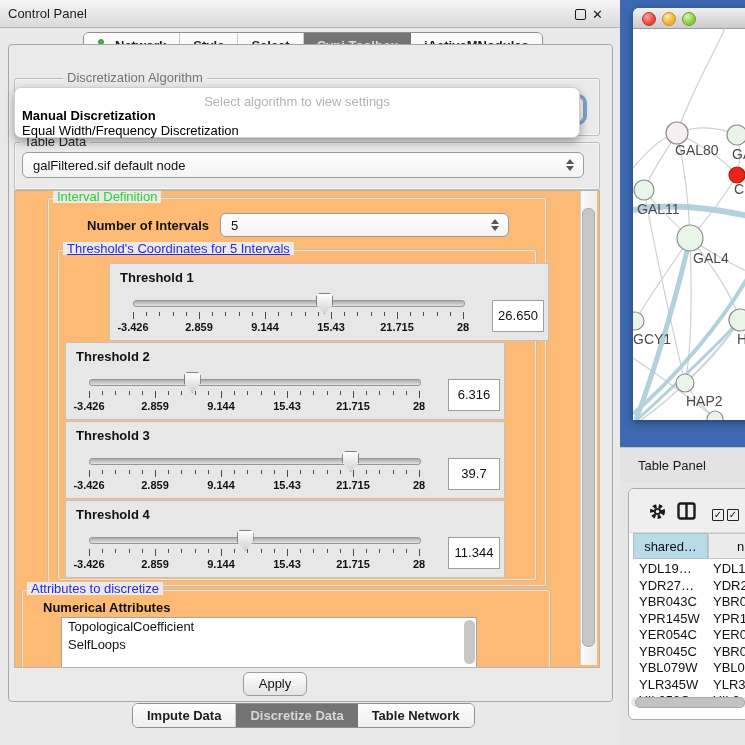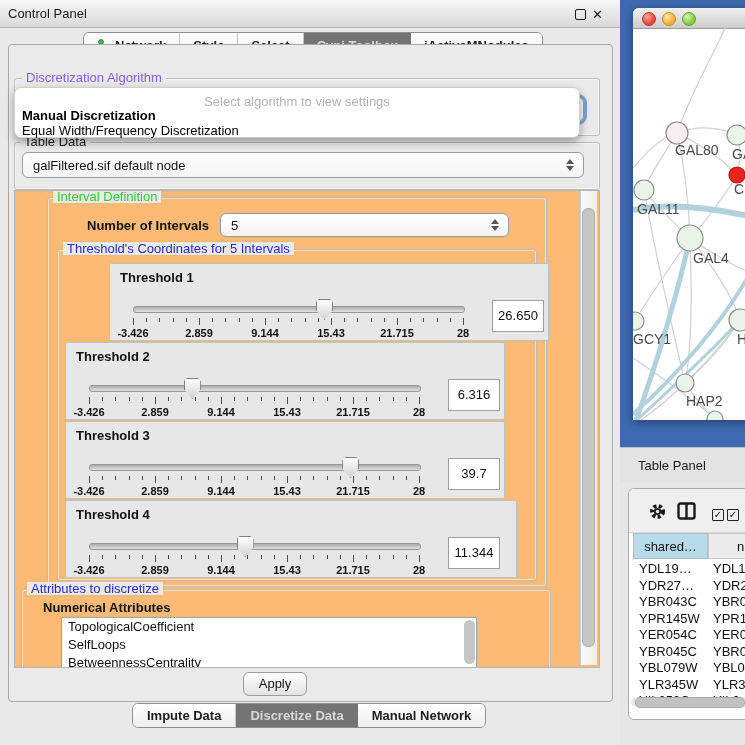--- a/index.html
+++ b/index.html
@@ -28,21 +28,21 @@
     border-right:1px solid #c9c9c9;cursor:default;}
   .tab:last-child{border-right:none;}
   .tab.selected{background:#747474;color:#dcdcdc;border-right:none;}
 
   .outer-panel{left:8px;top:44px;width:603px;height:656px;
     border:1px solid #a8a8a8;border-radius:4px;background:#eaeaea;}
 
   .group{border:1px solid #bdbdbd;border-radius:3px;
     box-shadow:inset 0 0 0 1px rgba(255,255,255,.55);}
   .group-label{position:absolute;background:#eaeaea;padding:0 4px;font-size:13px;line-height:13px;}
-  .lbl-gray{color:#8b5cf6;} .lbl-dark{color:#222;}
+  .lbl-gray{color:#737373;margin-left:41px;} .lbl-dark{color:#222;}
   .lbl-green{color:#2ed12e;} .lbl-blue{color:#2929dd;}
 
   .combo{background:linear-gradient(#ffffff,#f3f3f3);border:1px solid #9c9c9c;
     border-radius:6px;display:flex;align-items:center;font-size:13px;color:#111;
     padding:0 24px 0 10px;box-sizing:border-box;}
   .stepper{position:absolute;right:9px;top:50%;transform:translateY(-50%);
     display:flex;flex-direction:column;gap:2px;}
   .stepper i{display:block;width:0;height:0;border-left:4px solid transparent;border-right:4px solid transparent;}
   .stepper .up{border-bottom:5px solid #555;}
   .stepper .dn{border-top:5px solid #555;}
@@ -63,21 +63,21 @@
     border:1px solid #b5b5b5;background:#fdba74;overflow:hidden;}
   .vscroll-track{left:580px;top:191px;width:16px;height:474px;
     background:linear-gradient(90deg,#fafafa,#ededed);border-left:1px solid #cfcfcf;z-index:5;}
   .vscroll-thumb{left:582px;top:208px;width:11px;height:437px;border-radius:6px;
     background:#c6c6c6;border:1px solid #adadad;z-index:6;}
 
   
   .tpanel{position:absolute;left:64px;width:438px;height:76px;
     background:#e7e7e7;border:1px solid #c2c2c2;border-radius:2px;}
   .tp-label{position:absolute;left:10px;top:6px;font-size:13px;font-weight:bold;color:#111;}
-  .slider{position:absolute;left:23px;top:42px;width:330px;height:34px;}
+  .slider{position:absolute;left:23px;top:36px;width:330px;height:34px;}
   .track{position:absolute;left:0;top:0;width:100%;height:5px;border-radius:3px;
     background:linear-gradient(#ababab,#e3e3e3);border:1px solid #979797;}
   .handle{position:absolute;top:-7px;width:15px;height:19px;
     background:linear-gradient(#ffffff,#d2d2d2);border:1px solid #7f7f7f;
     clip-path:polygon(18% 0,82% 0,100% 16%,100% 55%,50% 100%,0 55%,0 16%);}
   .ticks{position:absolute;left:0;top:12px;width:100%;height:8px;}
   .tick{position:absolute;top:0;width:1px;height:4px;background:#4a4a4a;}
   .tick.major{height:7px;}
   .ticklabels{position:absolute;left:0;top:21px;width:100%;height:12px;}
   .ticklabels span{position:absolute;transform:translateX(-50%);font-size:11px;font-weight:bold;color:#111;white-space:nowrap;}
@@ -203,21 +203,21 @@
   <span class="abs" style="left:72px;top:27px;font-size:13px;font-weight:bold;color:#111;">Number of Intervals</span>
   <div class="abs combo" style="left:205px;top:22px;width:289px;height:24px;">
     <span>5</span>
     <span class="stepper">
         <i class="up"></i>
         <i class="dn"></i>
       </span>
   </div>
 
   <div class="abs group" style="left:42px;top:58px;width:478px;height:330px;"></div>
-  <span class="group-label lbl-blue" style="left:48px;top:51px;">Threshold's Coordinates for 5 Intervals</span>
+  <span class="group-label lbl-blue" style="left:48px;top:51px;text-decoration:underline;">Threshold's Coordinates for 5 Intervals</span>
 
   <div class="tpanel" style="left:50px;top:72px;margin-left:44px;">
     <div class="tp-label">Threshold 1</div>
     <div class="slider">
       <div class="track"></div>
       <div class="handle" style="left: calc(57.72% - 7.5px);"></div>
       <div class="ticks">
           <div class="tick major" style="left: 0%;"></div>
           <div class="tick" style="left: 4%;"></div>
           <div class="tick" style="left: 8%;"></div>
@@ -340,21 +340,21 @@
           <span style="left: 20%;">2.859</span>
           <span style="left: 40%;">9.144</span>
           <span style="left: 60%;">15.43</span>
           <span style="left: 80%;">21.715</span>
           <span style="left: 100%;">28</span>
         </div>
     </div>
     <div class="vbox">39.7</div>
   </div>
 
-  <div class="tpanel" style="left:50px;top:309px;padding-left:12px;">
+  <div class="tpanel" style="left:50px;top:309px;">
     <div class="tp-label">Threshold 4</div>
     <div class="slider">
       <div class="track"></div>
       <div class="handle" style="left: calc(46.99% - 7.5px);"></div>
       <div class="ticks">
           <div class="tick major" style="left: 0%;"></div>
           <div class="tick" style="left: 4%;"></div>
           <div class="tick" style="left: 8%;"></div>
           <div class="tick" style="left: 12%;"></div>
           <div class="tick" style="left: 16%;"></div>
@@ -392,33 +392,32 @@
     <div class="vbox">11.344</div>
   </div>
 
   <div class="abs group" style="left:6px;top:398px;width:528px;height:90px;"></div>
   <span class="group-label lbl-blue" style="left:12px;top:391px;">Attributes to discretize</span>
   <span class="abs" style="left:28px;top:409px;font-size:13px;font-weight:bold;color:#111;">Numerical Attributes</span>
   <div class="abs attr-list" style="left:46px;top:426px;" id="attr-list">
     <div class="list-scroll"></div>
   <div class="attr-item">TopologicalCoefficient</div>
       <div class="attr-item">SelfLoops</div>
-      <div class="attr-item">BetweennessCentrality</div>
     </div>
 </div>
 
 <div class="abs vscroll-track"></div>
 <div class="abs vscroll-thumb"></div>
 
 <div class="abs btn" style="left:243px;top:672px;width:62px;height:22px;line-height:22px;">Apply</div>
 
 <div class="abs bottom-tabbar">
   <div class="btab">Impute Data</div>
   <div class="btab selected">Discretize Data</div>
-  <div class="btab">Manual Network</div>
+  <div class="btab">Table Network</div>
 </div>
 
 <div class="abs desktop">
   <div class="net-window">
     <div class="net-titlebar">
       <span class="light red"></span>
       <span class="light yellow"></span>
       <span class="light green"></span>
     </div>
     <svg class="net-canvas" id="net-svg" width="120" height="392" viewBox="0 0 120 392">

